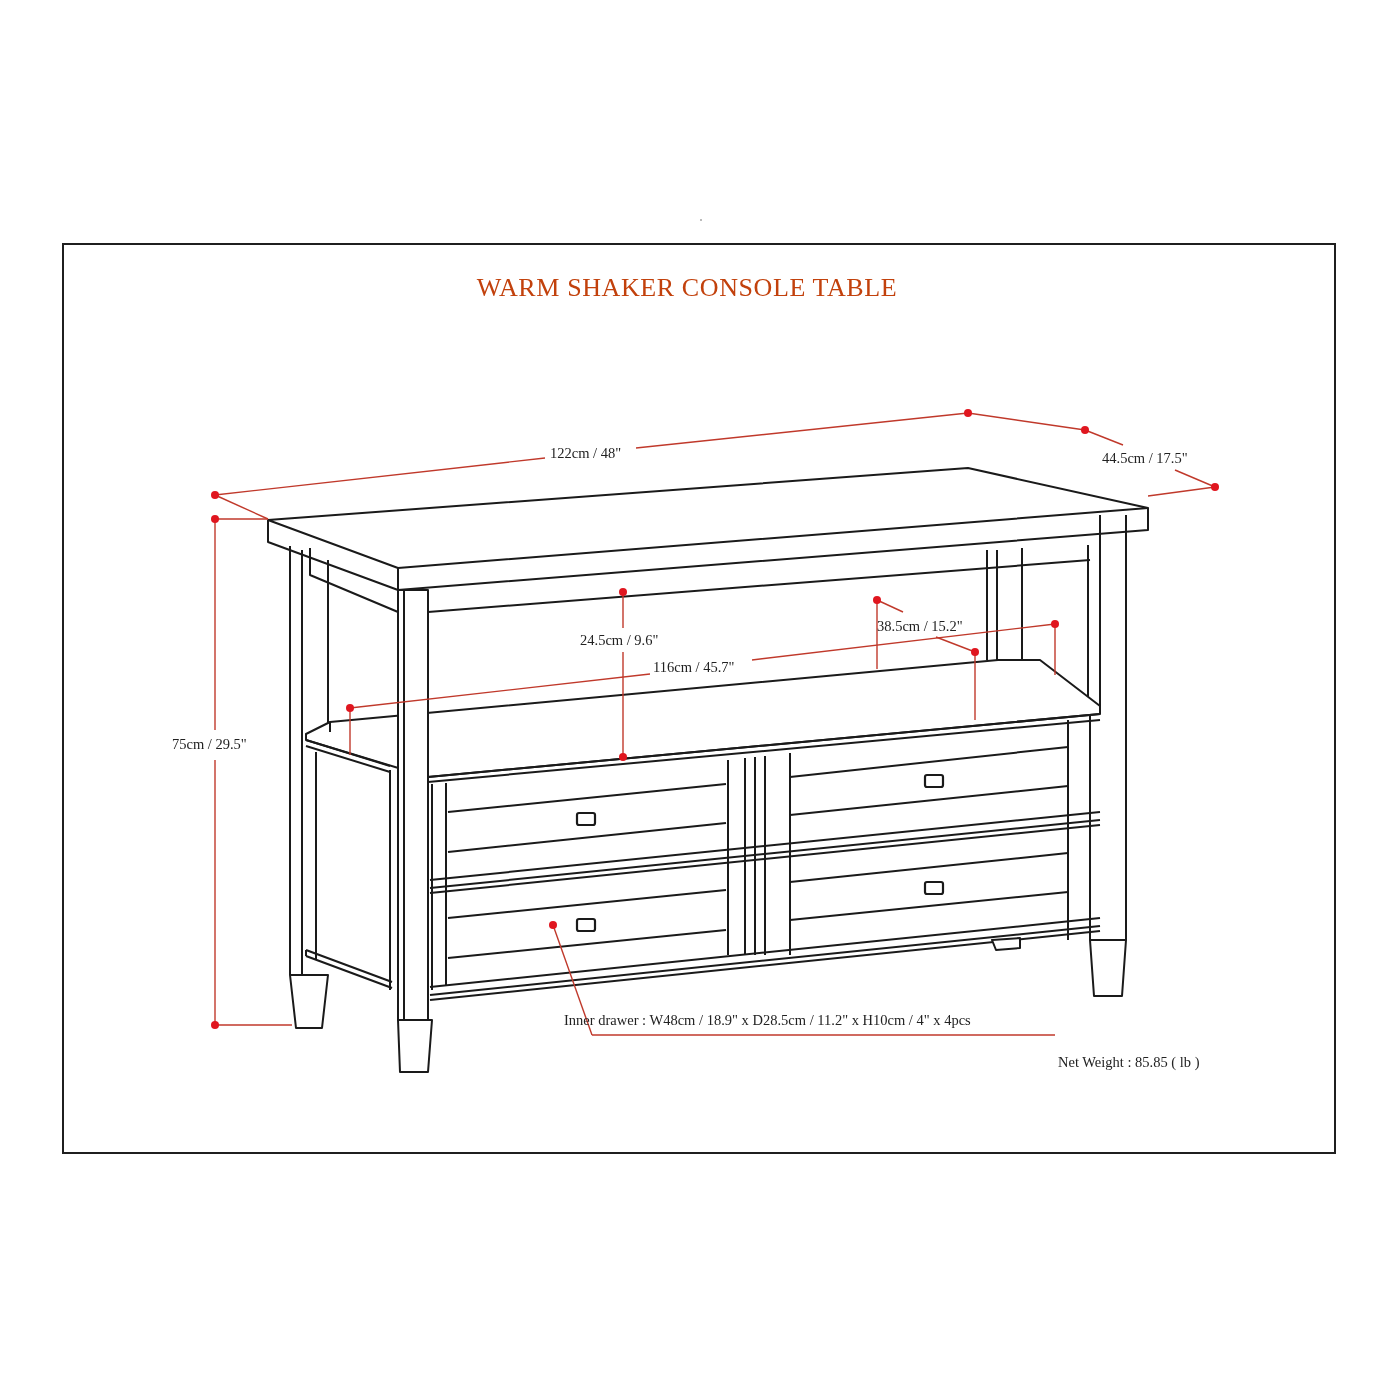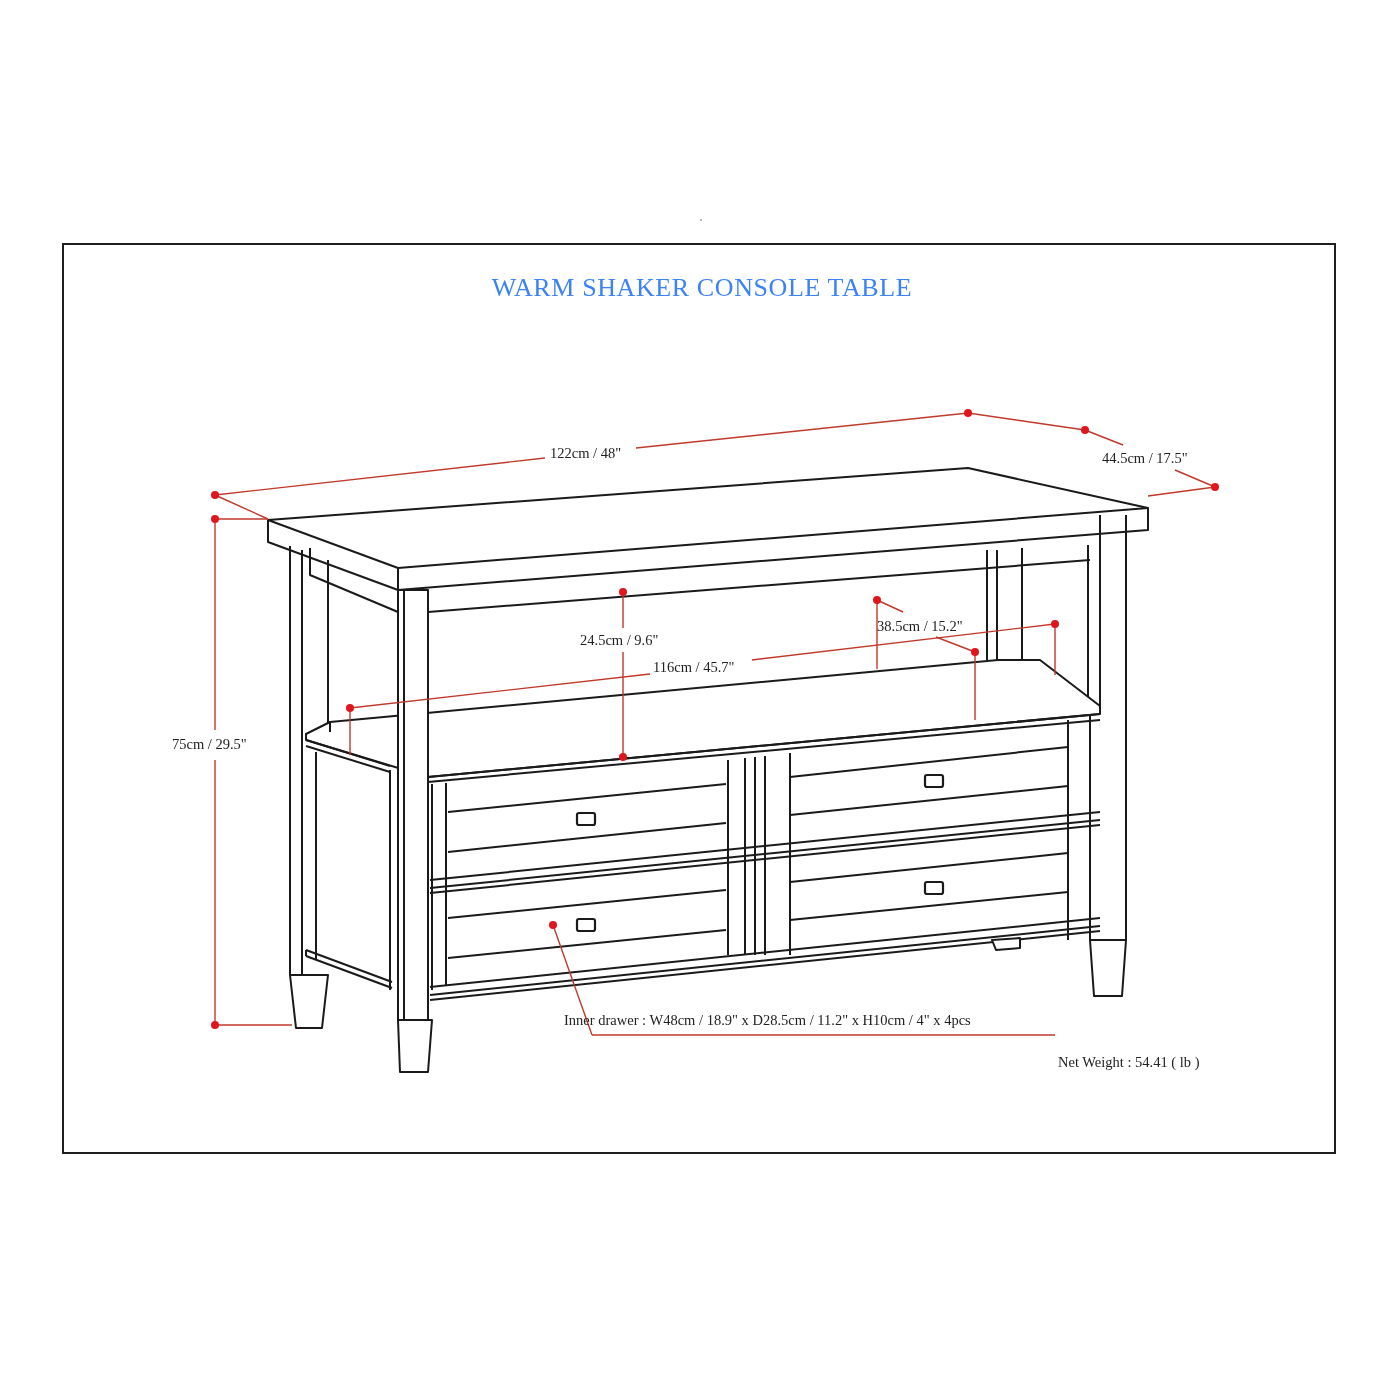--- a/index.html
+++ b/index.html
@@ -1,21 +1,21 @@
 <!DOCTYPE html>
 <html><head>
 <meta charset="utf-8">
 <style>
   html, body { margin:0; padding:0; background:#ffffff; }
   body { width:1400px; height:1400px; position:relative; overflow:hidden;
          font-family: "Liberation Serif", "DejaVu Serif", serif; color:#1a1a1a; }
   .frame { position:absolute; left:62px; top:243px; width:1274px; height:911px;
            border:2.5px solid #1f1f1f; box-sizing:border-box; }
-  .title { position:absolute; left:15px; top:273px; width:1374px; text-align:center;
-           font-size:26px; letter-spacing:0.6px; color:#3b82f6; }
+  .title { position:absolute; left:0; top:273px; width:1374px; text-align:center;
+           font-size:26px; letter-spacing:0.6px; color:#c2410c; }
   svg.drawing { position:absolute; left:0; top:0; width:1400px; height:1400px; }
   .label { position:absolute; font-size:14.5px; white-space:nowrap; color:#222; }
   .stray { position:absolute; left:700px; top:219px; width:2px; height:2px; background:#bbb; }
 </style>
 </head>
 <body>
 
 <div class="stray"></div>
 <div class="frame"></div>
 <div class="title">WARM SHAKER CONSOLE TABLE</div>
@@ -153,13 +153,13 @@
   </g>
 </svg>
 
 <div class="label" style="left:550px;top:445px;">122cm / 48"</div>
 <div class="label" style="left:1102px;top:450px;">44.5cm / 17.5"</div>
 <div class="label" style="left:172px;top:736px;">75cm / 29.5"</div>
 <div class="label" style="left:580px;top:632px;">24.5cm / 9.6"</div>
 <div class="label" style="left:653px;top:659px;">116cm / 45.7"</div>
 <div class="label" style="left:877px;top:618px;">38.5cm / 15.2"</div>
 <div class="label" style="left:564px;top:1012px;">Inner drawer : W48cm / 18.9" x D28.5cm / 11.2" x H10cm / 4" x 4pcs</div>
-<div class="label" style="left:1058px;top:1054px;">Net Weight : 54.41 ( lb )</div>
+<div class="label" style="left:1058px;top:1054px;">Net Weight : 85.85 ( lb )</div>
 
 </body></html>

